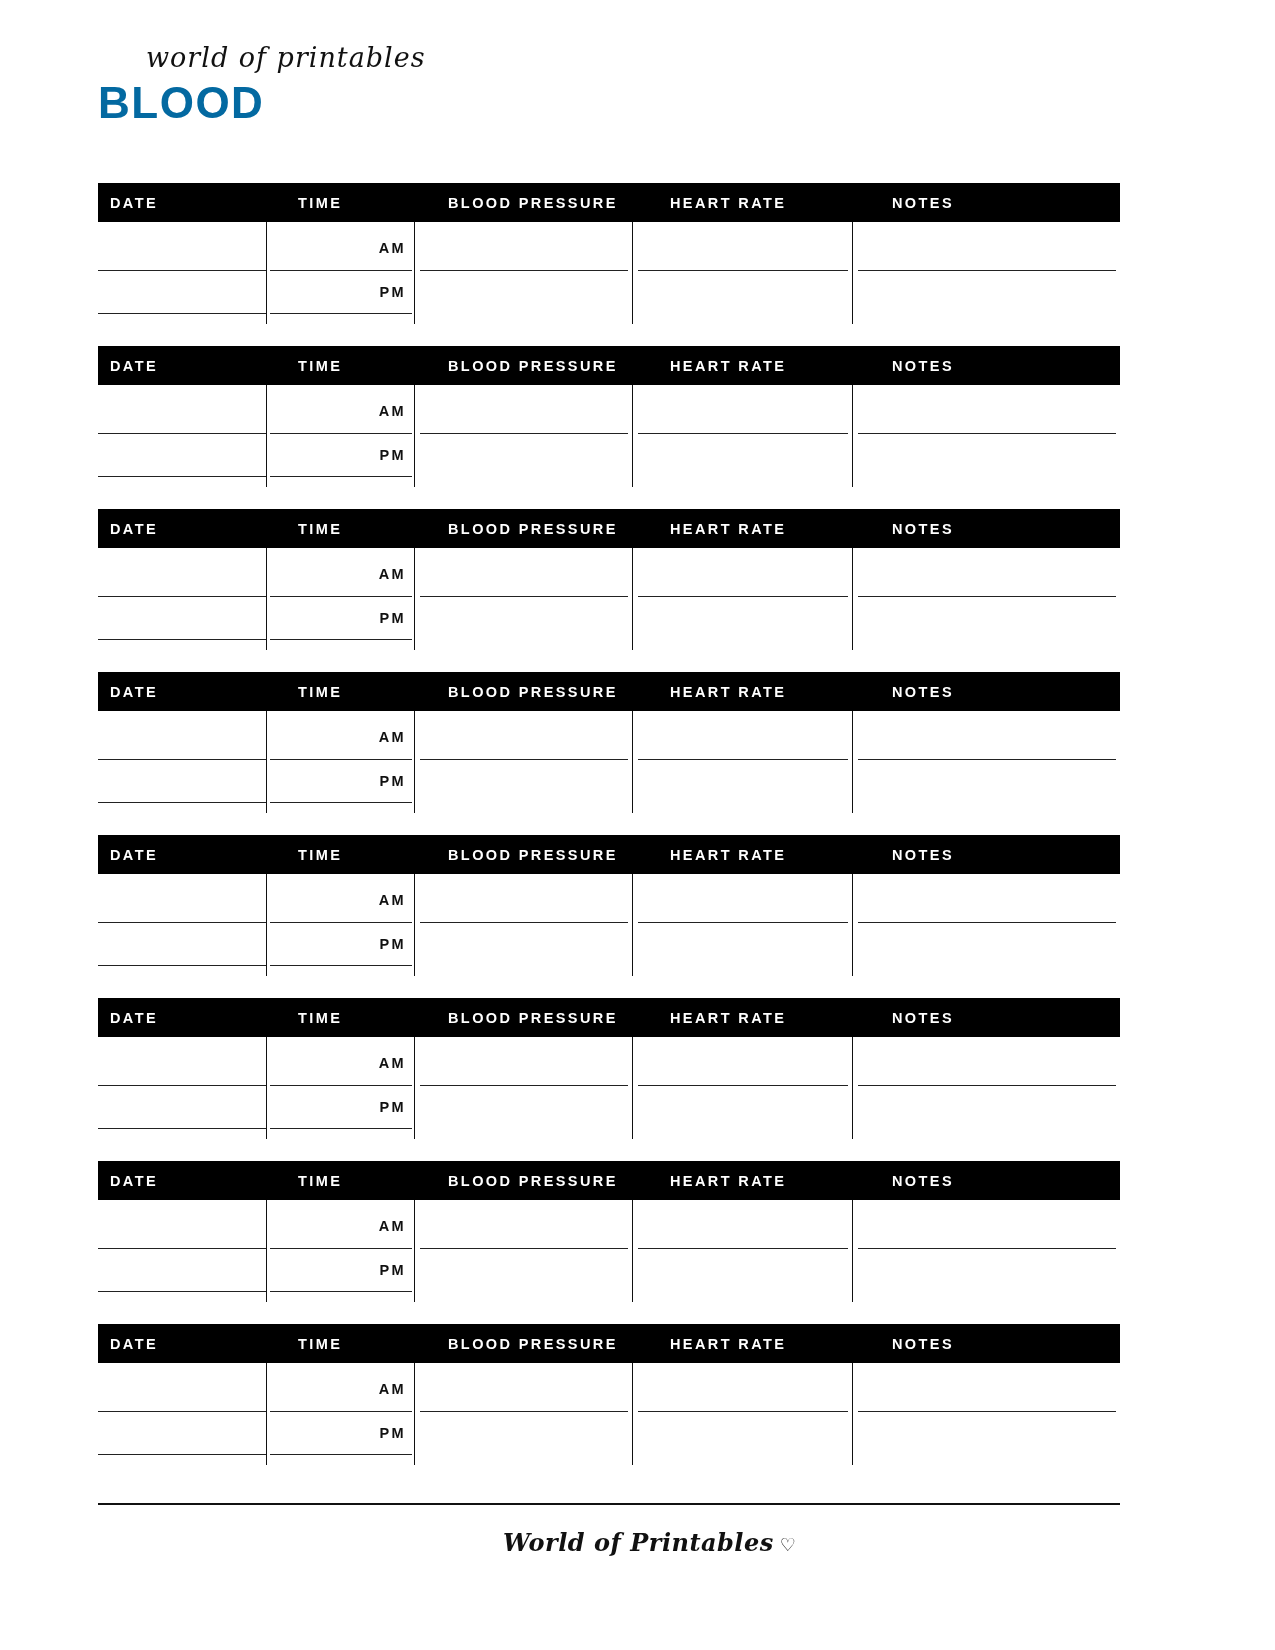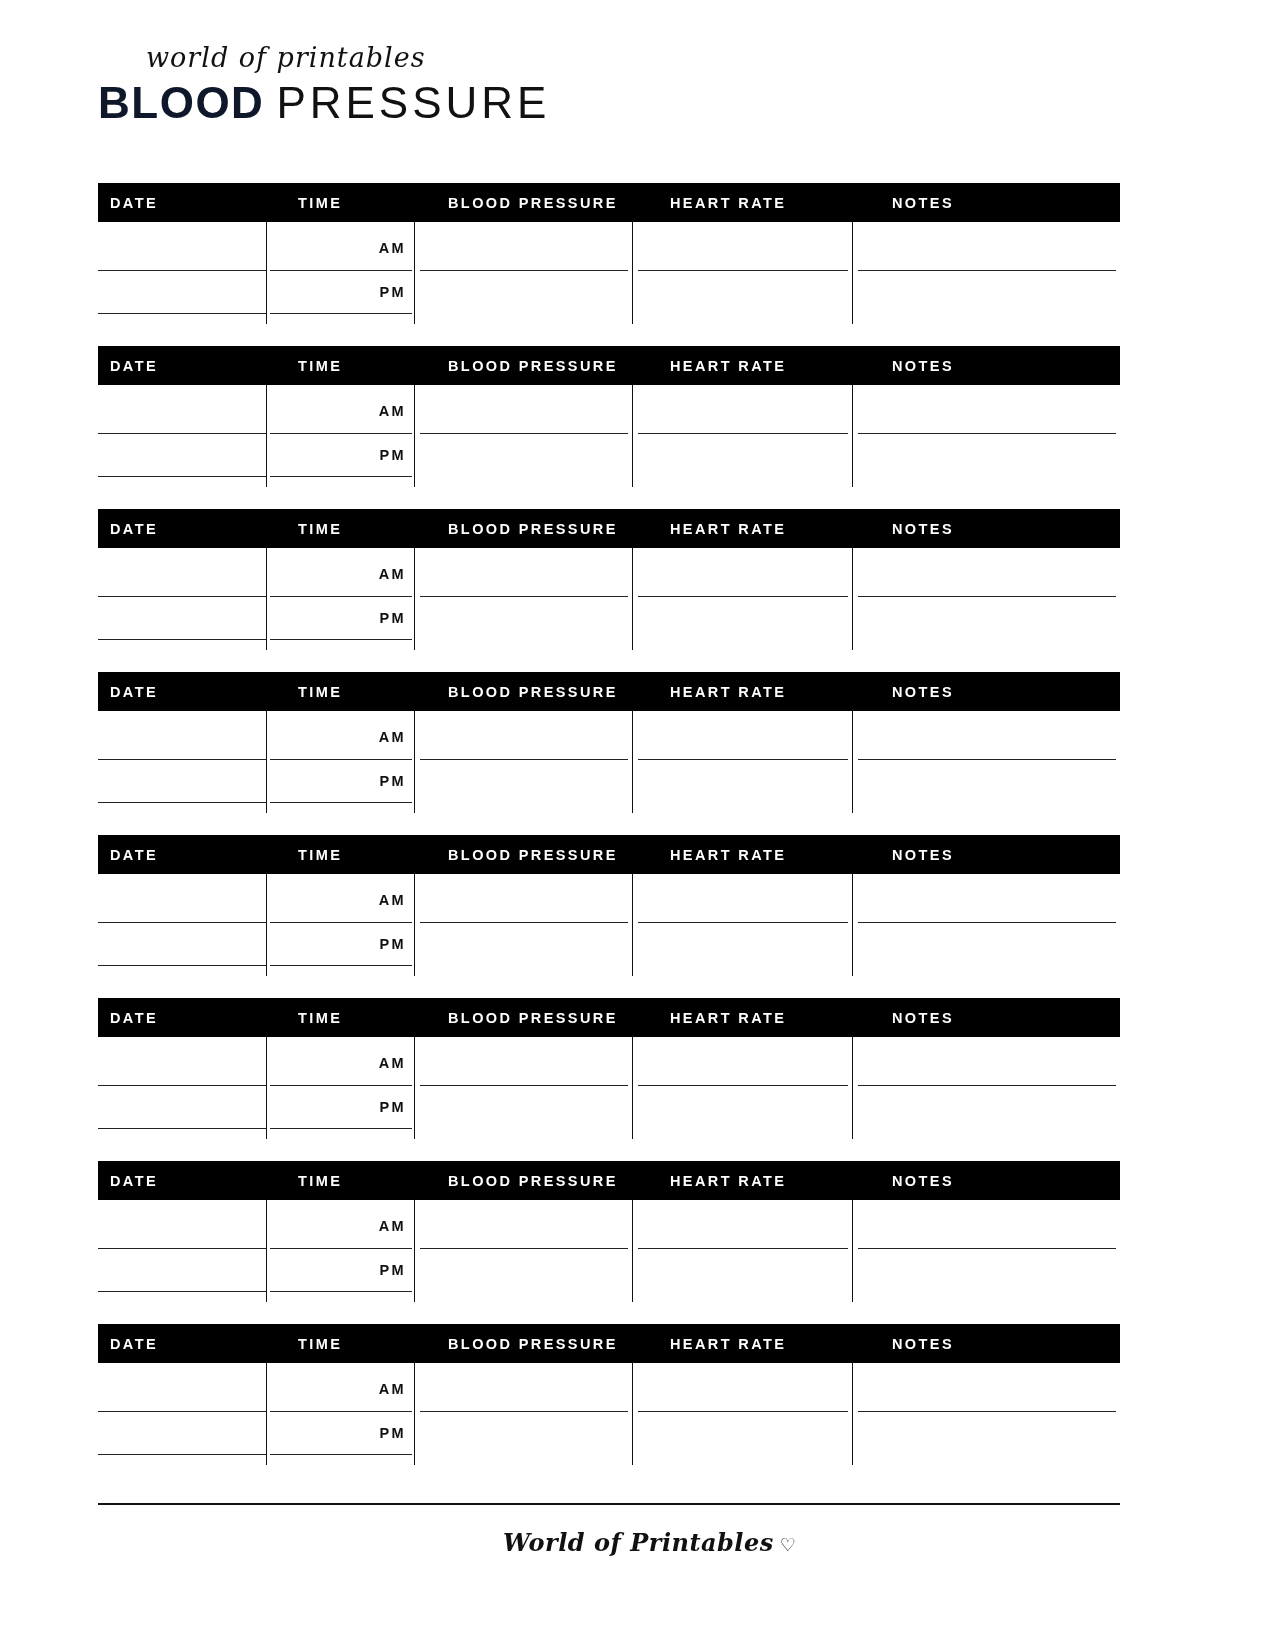--- a/index.html
+++ b/index.html
@@ -44,21 +44,21 @@
     margin-top: 10px;
     display: flex;
     align-items: baseline;
     line-height: 1;
   }
   .title-bold {
     font-family: "Liberation Sans", sans-serif;
     font-weight: bold;
     font-size: 44px;
     letter-spacing: 1.5px;
-    color: #0f172a;
+    color: #0369a1;
   }
   .title-light {
     font-family: "Liberation Sans", sans-serif;
     font-weight: 300;
     font-size: 44px;
     letter-spacing: 4px;
     color: #111;
     margin-left: 12px;
   }
 
@@ -168,21 +168,20 @@
 </style>
 </head>
 <body>
 
 <div class="page">
 
   <div class="header">
     <div class="brand-script">world of printables</div>
     <div class="title-row">
       <span class="title-bold">BLOOD</span>
-      <span class="title-light">PRESSURE</span>
     </div>
   </div>
 
   <div class="tables">
       <div class="log-block">
         <div class="head-bar">
           <div class="head-cell c-date">DATE</div>
           <div class="head-cell c-time">TIME</div>
           <div class="head-cell c-bp">BLOOD PRESSURE</div>
           <div class="head-cell c-hr">HEART RATE</div>

